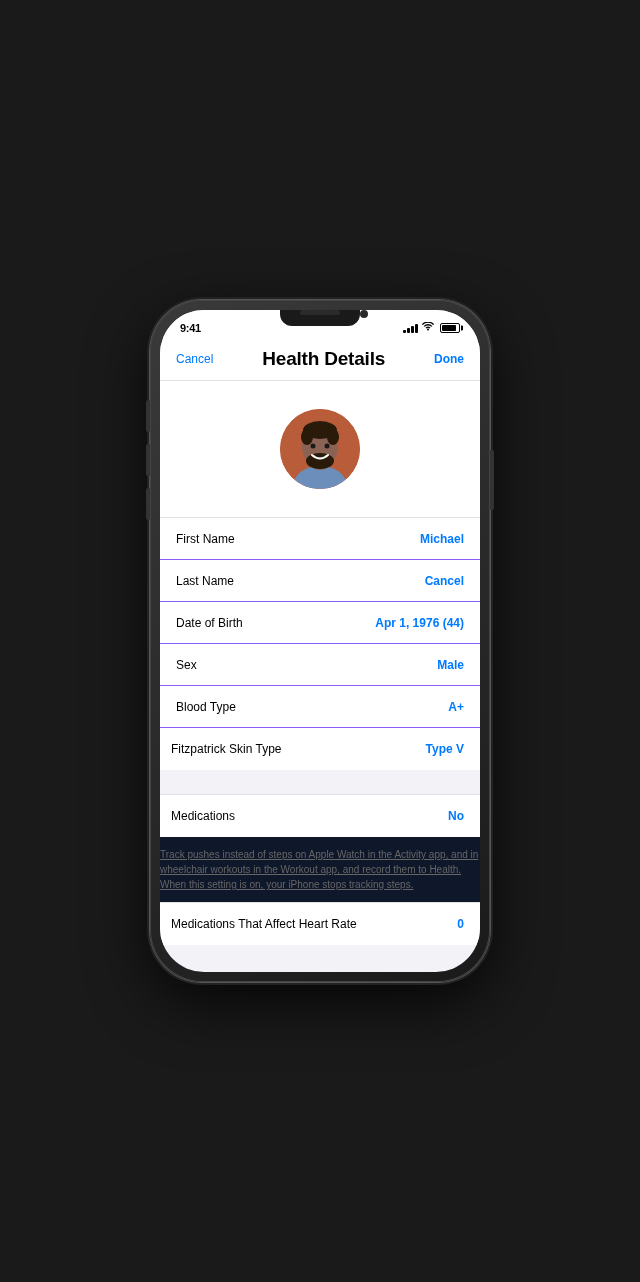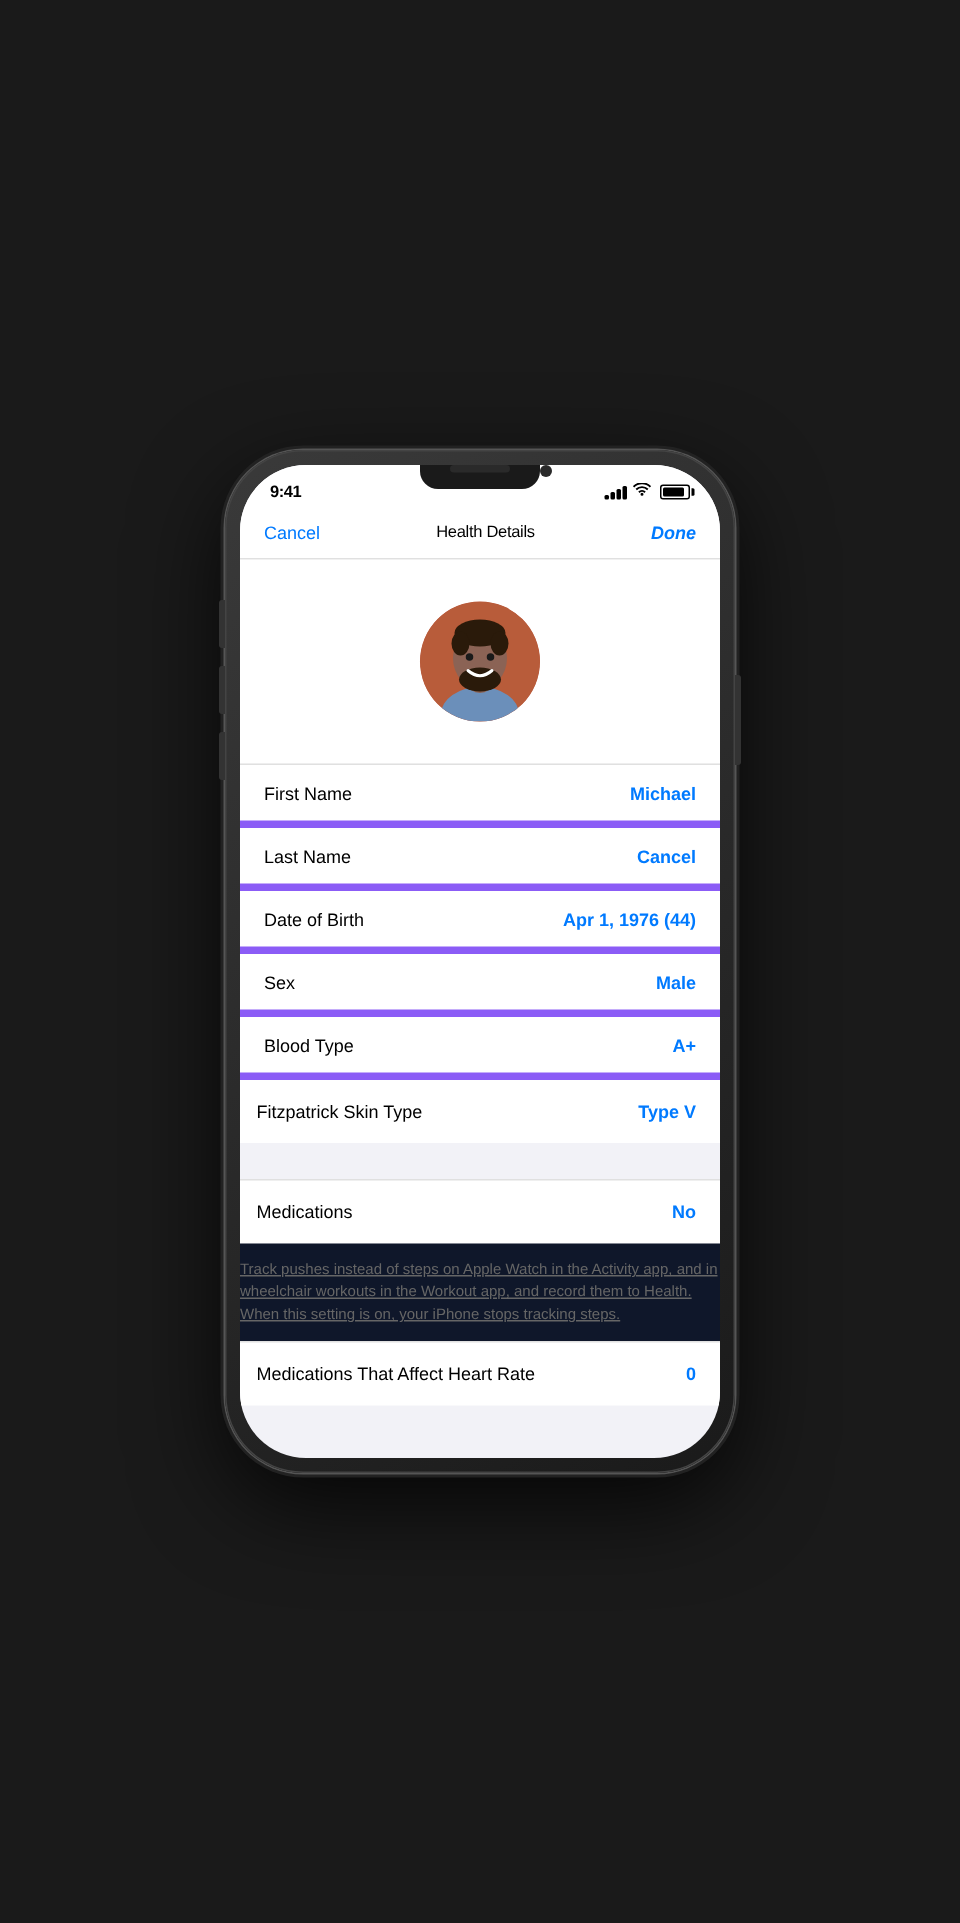--- a/index.html
+++ b/index.html
@@ -145,26 +145,25 @@
 
     .nav-cancel, .nav-done {
       font-size: 12px;
       color: #007aff;
       font-weight: 400;
       cursor: pointer;
     }
 
     .nav-done {
       font-weight: 600;
-      font-style: italic;
     }
 
     .nav-title {
-      font-size: 11px;
-      font-weight: 400;
+      font-size: 19px;
+      font-weight: 700;
       color: #000;
       letter-spacing: -0.2px;
     }
 
     
     .scroll-content {
       flex: 1;
       overflow-y: auto;
       overflow-x: hidden;
     }
@@ -192,21 +191,21 @@
       margin-top: 0;
       background: #fff;
       border-top: 1px solid #e0e0e0;
     }
 
     .form-row {
       display: flex;
       align-items: center;
       justify-content: space-between;
       padding: 11px 16px;
-      border-bottom: 5px solid #8b5cf6;
+      border-bottom: 1px solid #8b5cf6;
       min-height: 42px;
     }
 
     .form-row:last-child {
       border-bottom: none;
       padding-left: 11px;
     }
 
     .form-label {
       font-size: 12px;

